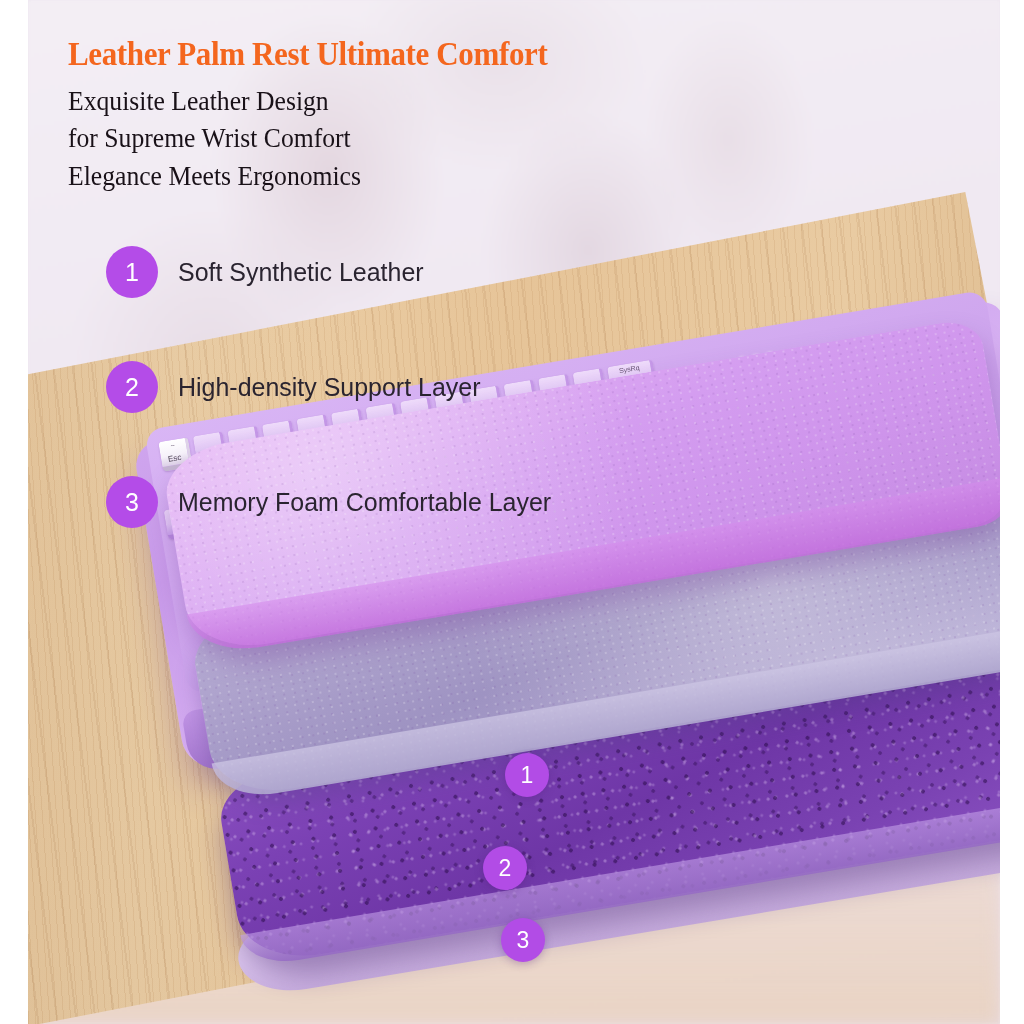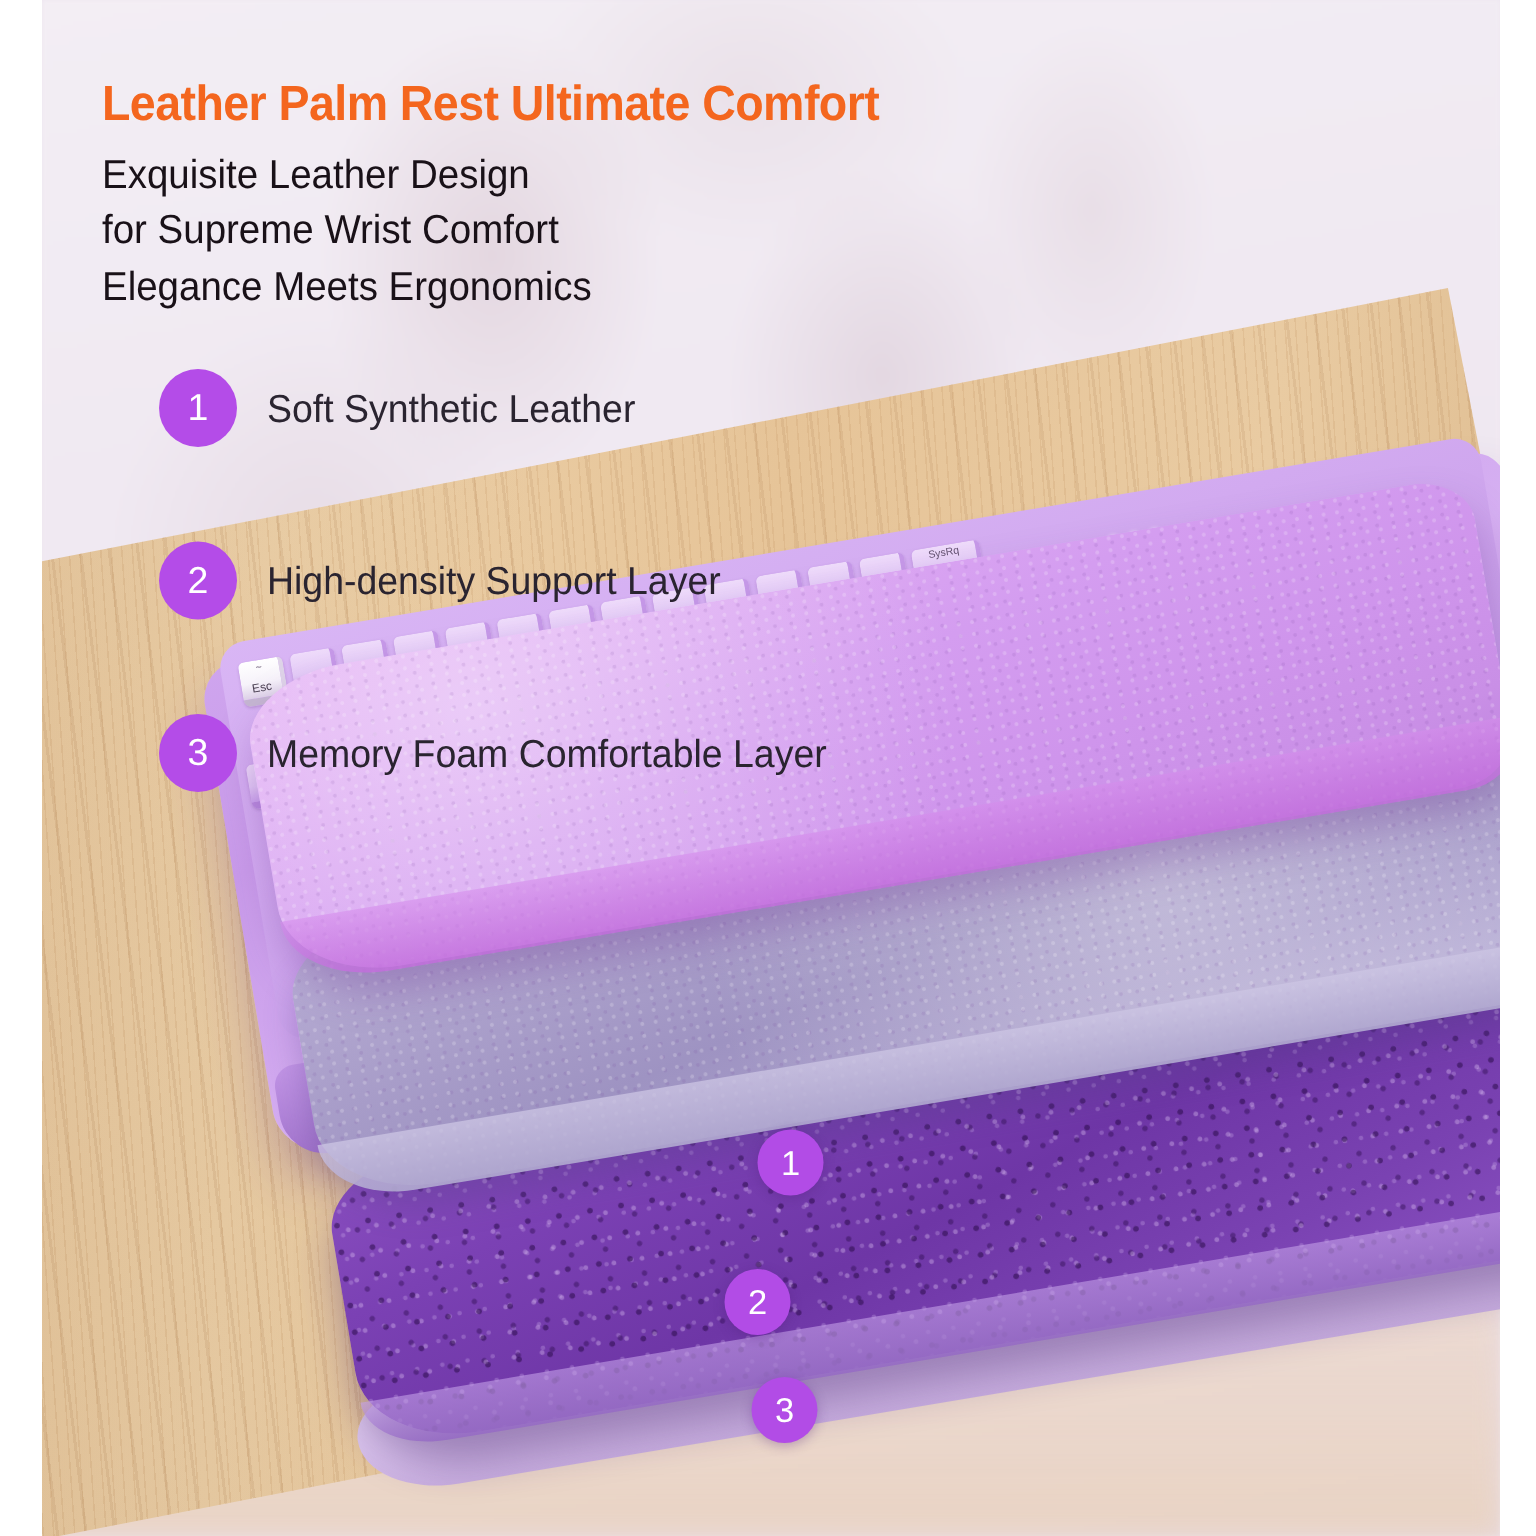--- a/index.html
+++ b/index.html
@@ -291,23 +291,24 @@
     z-index: 40;
   }
   .callout-1 { left: 477px; top: 753px; }
   .callout-2 { left: 455px; top: 846px; }
   .callout-3 { left: 473px; top: 918px; }
 
   
   .copy {
     position: absolute;
     left: 40px;
-    top: 50px;
+    top: 36px;
     width: 720px;
     z-index: 50;
+    font-family: Liberation Serif, serif;
   }
 
   .headline {
     font-size: 33px;
     font-weight: 700;
     color: #f4661e;
     letter-spacing: -0.4px;
     white-space: nowrap;
     transform: scaleX(0.94);
     transform-origin: left center;

